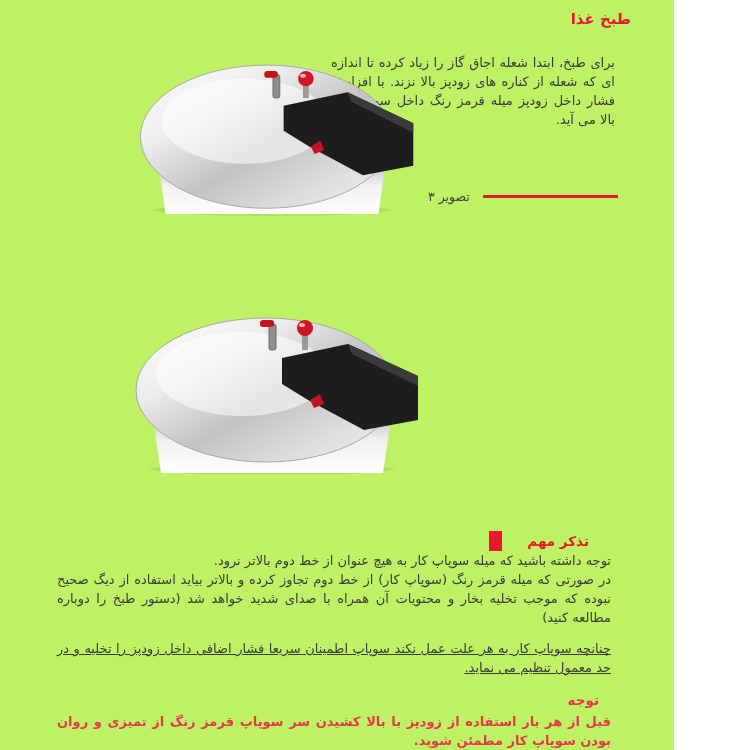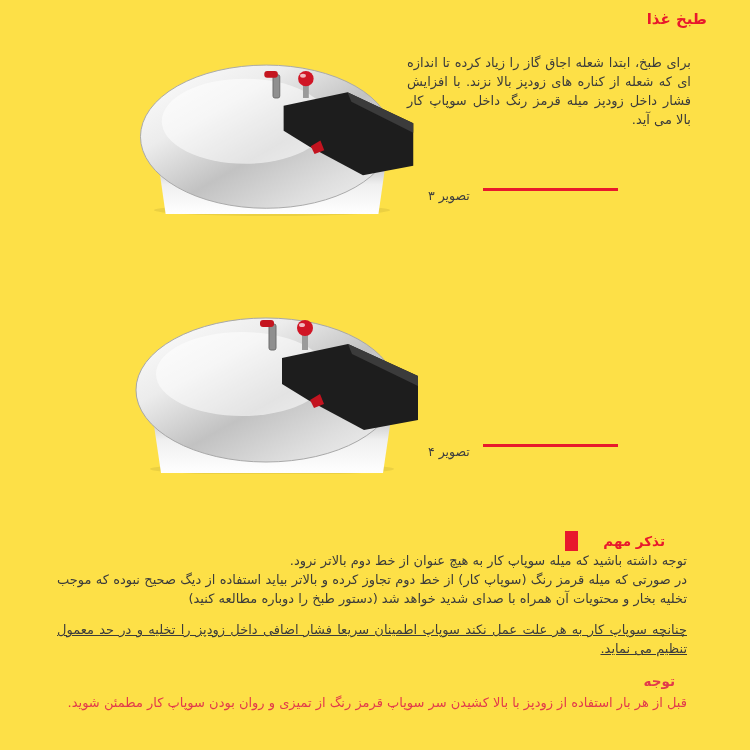--- a/index.html
+++ b/index.html
@@ -3,42 +3,42 @@
 <meta charset="utf-8">
 <style>
   :root{
     --accent:#e8192c;
     --body-text:#3b3b3b;
     --attention-text:#e23a4b;
     --caption-text:#3f3f3f;
   }
   html,body{margin:0;padding:0;background:#fff;}
   .page{
-    position:relative;width:750px;height:750px;background:#fde047;
+    position:relative;width:674px;height:750px;background:#bef264;
     font-family:"DejaVu Sans",sans-serif;overflow:hidden;
   }
   .rtl{direction:rtl;unicode-bidi:embed;}
   .section-title{
     position:absolute;top:10px;right:43px;margin:0;
     font-size:15px;font-weight:bold;color:var(--accent);
   }
   .col-para{
     position:absolute;right:43px;width:284px;margin:16px;
     font-size:13px;line-height:19px;color:var(--body-text);
     text-align:justify;
   }
   #para1{top:37px;}
   #para2{top:291px;}
   .figure{position:absolute;left:126px;width:294px;}
   #figure1{top:38px;height:178px;}
   #figure2{top:290px;height:184px;}
   .figure svg{width:100%;height:100%;display:block;}
   .caption-row{
     position:absolute;left:428px;width:190px;height:16px;
-    display:flex;gap:13px;
+    display:flex;align-items:center;gap:13px;
   }
   #caption1{top:188px;}
   #caption2{top:444px;}
   .caption-label{
     font-size:12.5px;color:var(--caption-text);white-space:nowrap;direction:rtl;
   }
   .caption-rule{flex:1;height:3px;background:var(--accent);}
   .note-heading{
     position:absolute;top:531px;right:85px;
     display:flex;align-items:center;gap:25px;
@@ -49,21 +49,21 @@
   }
   .bottom-block{
     position:absolute;top:551px;left:57px;right:63px;
     font-size:13px;line-height:19px;color:var(--body-text);
   }
   .bottom-block p{margin:0;text-align:justify;}
   .bottom-block .mt{margin-top:12px;text-decoration:underline;}
   .attention-title{
     margin:14px 12px 2px 0;font-size:13.5px;font-weight:bold;color:var(--attention-text);
   }
-  .attention-para{color:var(--attention-text);}
+  .attention-para{color:var(--attention-text);font-weight:bold;}
 </style>
 </head>
 <body>
 
 <div class="page">
 
   <h1 class="section-title rtl">طبخ غذا</h1>
 
   <p id="para1" class="col-para rtl">برای طبخ، ابتدا شعله اجاق گاز را زیاد کرده تا اندازه ای که شعله از کناره های زودپز بالا نزند. با افزایش فشار داخل زودپز میله قرمز رنگ داخل سوپاپ کار بالا می آید.</p>
 
@@ -128,24 +128,20 @@
       <path d="M222,54 L292,86 L292,96 L226,64 Z" fill="#3b3b3b"></path>
       <rect x="143" y="34" width="7" height="26" rx="2" fill="#8f8f8f" stroke="#6c6c6c" stroke-width="1"></rect>
       <rect x="134" y="30" width="14" height="7" rx="3" fill="#c4151f"></rect>
       <rect x="176" y="42" width="6" height="18" fill="#9a9a9a"></rect>
       <circle cx="179" cy="38" r="8" fill="#d01525"></circle>
       <ellipse cx="176" cy="35" rx="3" ry="2" fill="rgba(255,255,255,0.7)"></ellipse>
       <path d="M184,110 L194,104 L198,114 L188,118 Z" fill="#c3131f"></path>
     </svg>
   </div>
 
-  <div id="caption2" class="caption-row">
-    <span class="caption-label">تصویر ۴</span>
-    <span class="caption-rule"></span>
-  </div>
 
   <div class="note-heading">
     <span class="note-square"></span>
     <h2 class="note-title rtl">تذکر مهم</h2>
   </div>
 
   <div class="bottom-block rtl">
     <p>توجه داشته باشید که میله سوپاپ کار به هیچ عنوان از خط دوم بالاتر نرود.</p>
     <p>در صورتی که میله قرمز رنگ (سوپاپ کار) از خط دوم تجاوز کرده و بالاتر بیاید استفاده از دیگ صحیح نبوده که موجب تخلیه بخار و محتویات آن همراه با صدای شدید خواهد شد (دستور طبخ را دوباره مطالعه کنید)</p>
     <p class="mt">چنانچه سوپاپ کار به هر علت عمل نکند سوپاپ اطمینان سریعا فشار اضافی داخل زودپز را تخلیه و در حد معمول تنظیم می نماید.</p>

